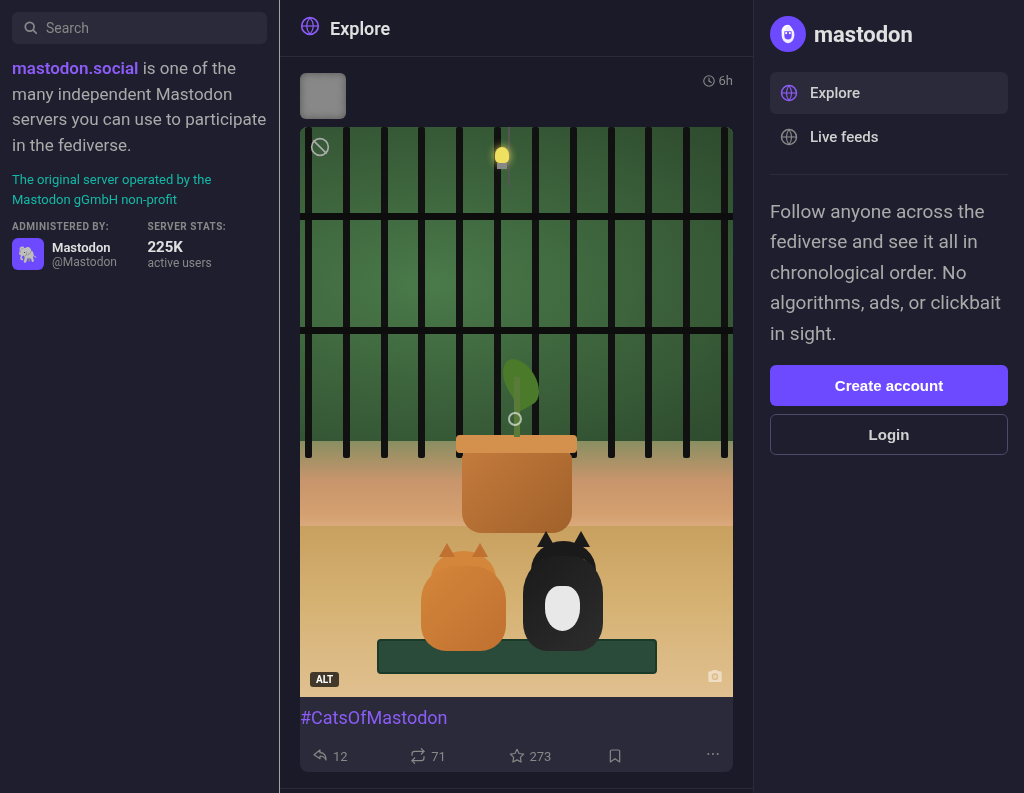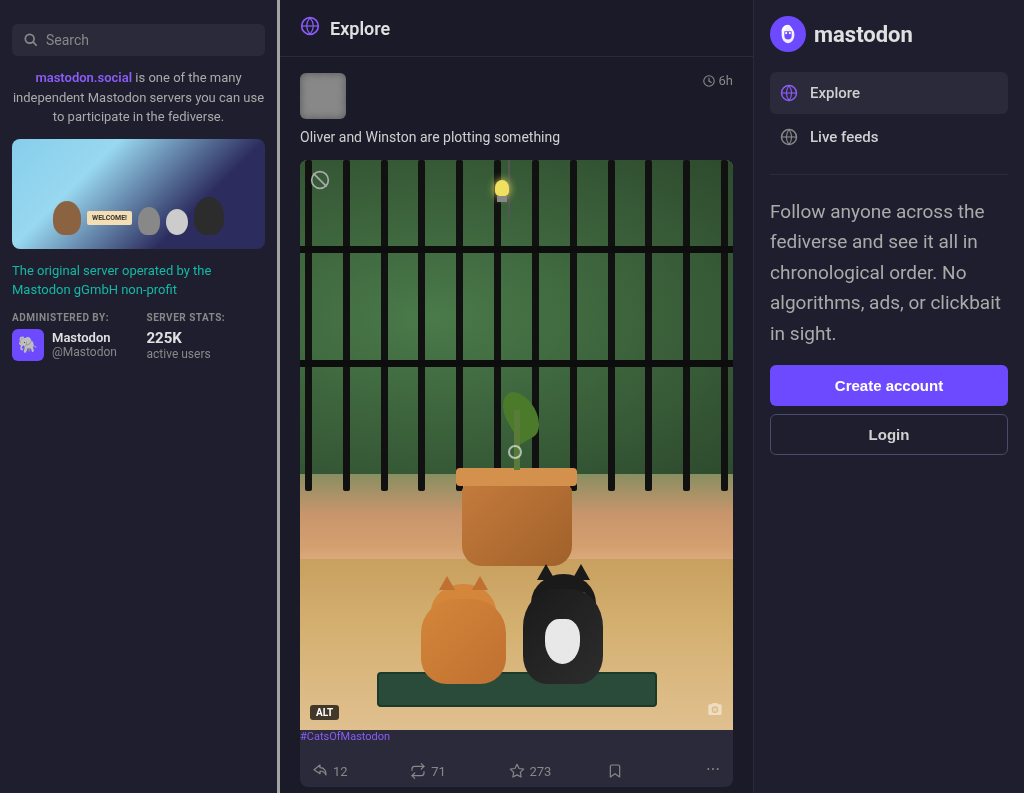--- a/index.html
+++ b/index.html
@@ -12,25 +12,25 @@
       width: 1024px;
       overflow: hidden;
       display: flex;
     }
 
     
     .sidebar {
       width: 280px;
       min-width: 280px;
       background: #1e1e2e;
-      padding: 24px 12px;
+      padding: 12px 12px;
       display: flex;
       flex-direction: column;
       gap: 12px;
-      border-right: 3px solid #a3a3a3;
+      border-right: 1px solid #a3a3a3;
       overflow-y: auto;
     }
 
     .search-bar {
       display: flex;
       align-items: center;
       background: #2a2a3a;
       border-radius: 6px;
       padding: 8px 12px;
       gap: 8px;
@@ -39,24 +39,23 @@
     .search-bar .search-icon-svg {
       color: #888;
       flex-shrink: 0;
     }
     .search-bar span {
       color: #888;
       font-size: 14px;
     }
 
     .server-info {
-      font-size: 13px;
+      font-size: 17px;
       color: #aaa;
       line-height: 1.5;
-      text-align: center;
     }
     .server-info a {
       color: #8b5cf6;
       text-decoration: none;
       font-weight: 600;
     }
 
     .server-banner {
       border-radius: 8px;
       overflow: hidden;
@@ -499,21 +498,22 @@
     .no-preview-icon {
       position: absolute;
       top: 10px;
       left: 10px;
       color: #aaa;
       font-size: 16px;
     }
 
     .hashtag {
       color: #8b5cf6;
-      font-size: 11px;
+      font-size: 18px;
+      margin-top: 10px;
       cursor: pointer;
     }
 
     .post-actions {
       display: flex;
       align-items: center;
       gap: 0;
       margin-top: 12px;
     }
 
@@ -664,29 +664,20 @@
       <circle cx="6.5" cy="6.5" r="5" stroke="#888" stroke-width="2"></circle>
       <line x1="10.5" y1="10.5" x2="14" y2="14" stroke="#888" stroke-width="2" stroke-linecap="round"></line>
     </svg>
     <span>Search</span>
   </div>
 
   <div class="server-info">
     <a>mastodon.social</a><span> is one of the many independent Mastodon servers you can use to participate in the fediverse.</span>
   </div>
 
-  <div class="server-banner">
-    <div style="display:flex; align-items:flex-end; gap:6px; padding-bottom:6px;">
-      <div style="width:28px;height:34px;background:#8B6340;border-radius:50% 50% 40% 40%;"></div>
-      <div style="background:#f5deb3;color:#333;font-size:7px;font-weight:bold;padding:3px 5px;border-radius:2px;margin-bottom:10px;">WELCOME!</div>
-      <div style="width:22px;height:28px;background:#888;border-radius:50% 50% 40% 40%;"></div>
-      <div style="width:22px;height:26px;background:#ccc;border-radius:50%;"></div>
-      <div style="width:30px;height:38px;background:#2c2c2c;border-radius:50% 50% 40% 40%;"></div>
-    </div>
-  </div>
 
   <div class="server-description">The original server operated by the Mastodon gGmbH non-profit</div>
 
   <div class="admin-stats">
     <div class="admin-section">
       <div class="section-label">ADMINISTERED BY:</div>
       <div class="admin-row">
         <div class="mastodon-avatar">🐘</div>
         <div class="admin-info">
           <div class="name">Mastodon</div>
@@ -727,21 +718,20 @@
       <div class="post-time">
         <svg width="12" height="12" viewBox="0 0 16 16" fill="none">
           <circle cx="8" cy="8" r="7" stroke="#888" stroke-width="1.5"></circle>
           <line x1="8" y1="4" x2="8" y2="8" stroke="#888" stroke-width="1.5" stroke-linecap="round"></line>
           <line x1="8" y1="8" x2="11" y2="10" stroke="#888" stroke-width="1.5" stroke-linecap="round"></line>
         </svg>
         <span>6h</span>
       </div>
     </div>
 
-    <p class="post-content-text">Oliver and Winston are plotting something</p>
 
     <div class="post-image-container">
       <div class="cats-image">
         <div class="cats-scene">
 
           <div class="foliage"></div>
 
           <div style="position:absolute;top:0;left:0;right:0;height:58%;display:flex;justify-content:space-between;padding:0 5px;z-index:2;">
             <div style="width:7px;height:100%;background:#111;border-radius:2px;"></div>
             <div style="width:7px;height:100%;background:#111;border-radius:2px;"></div>

